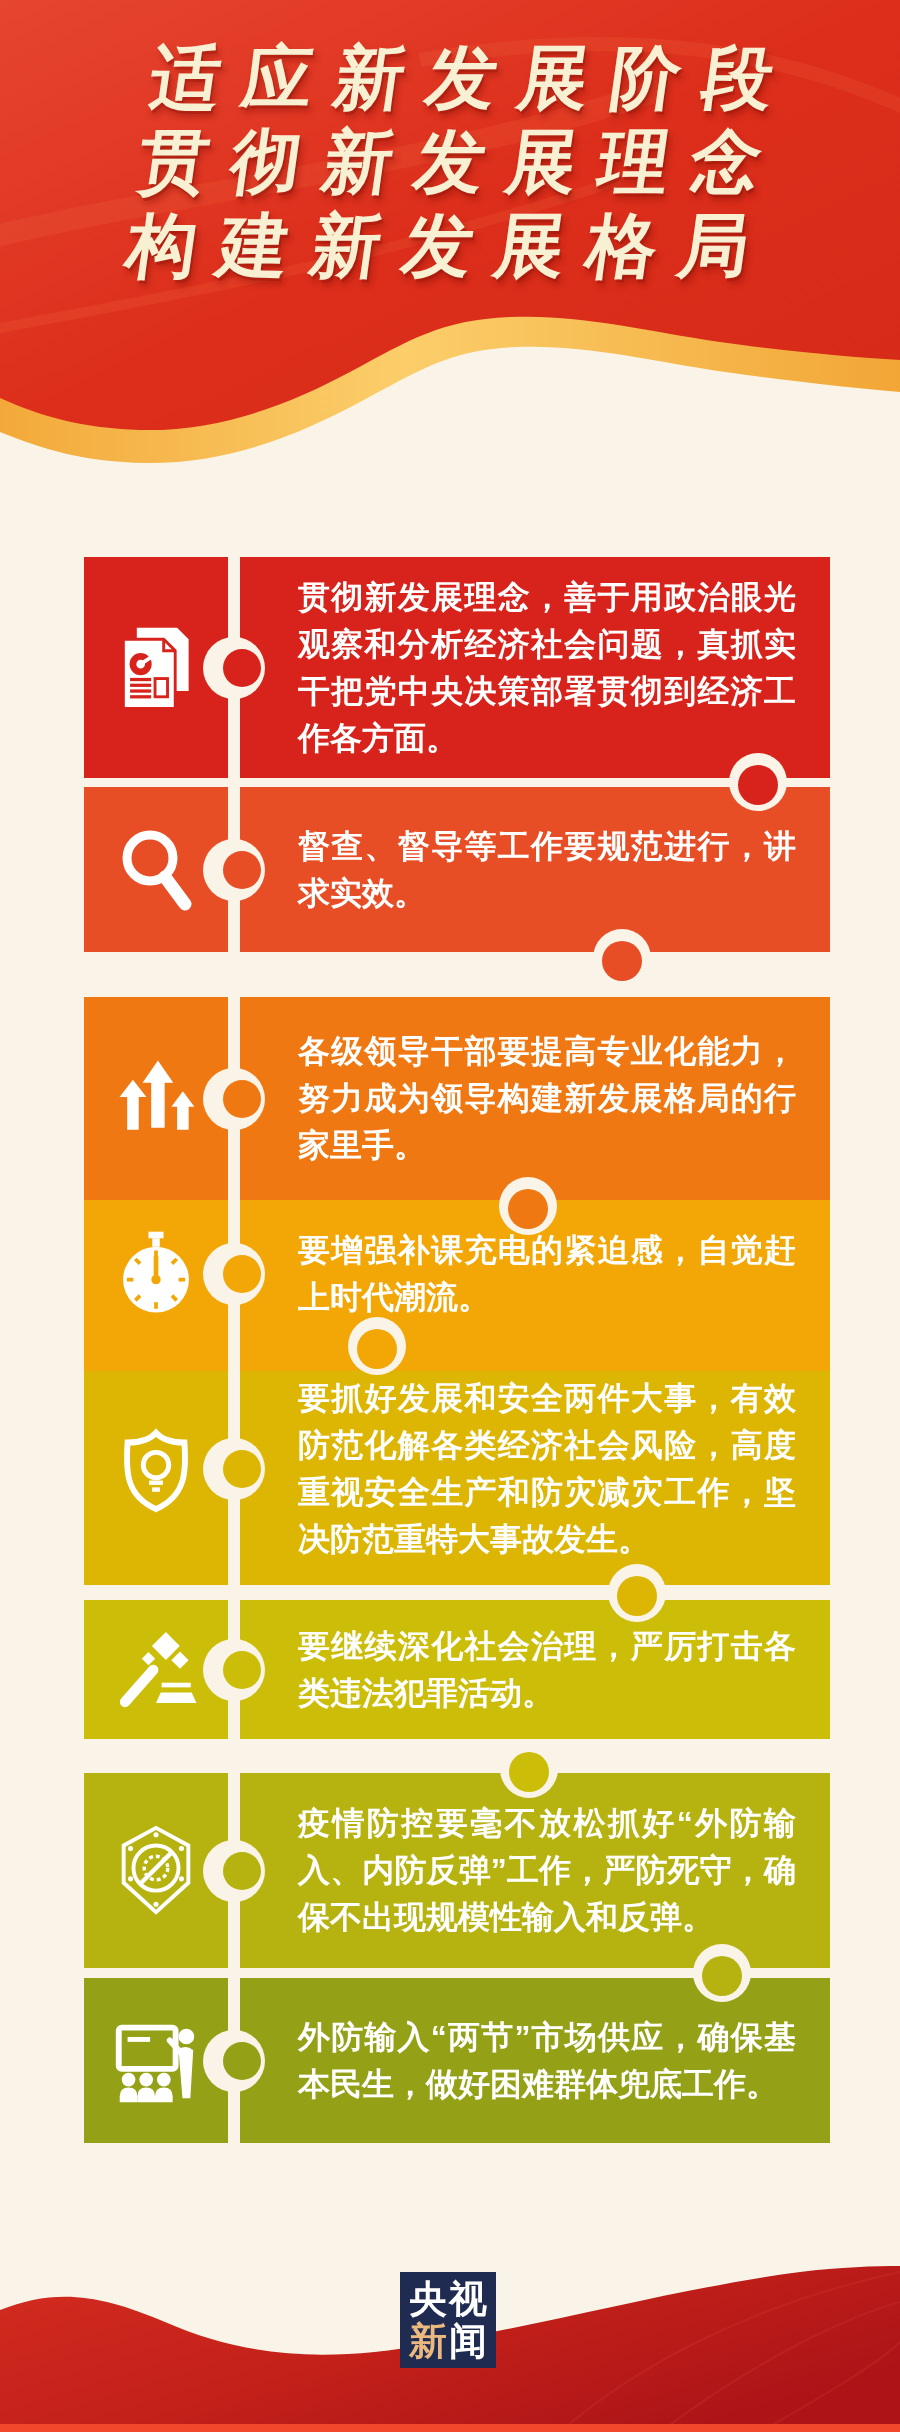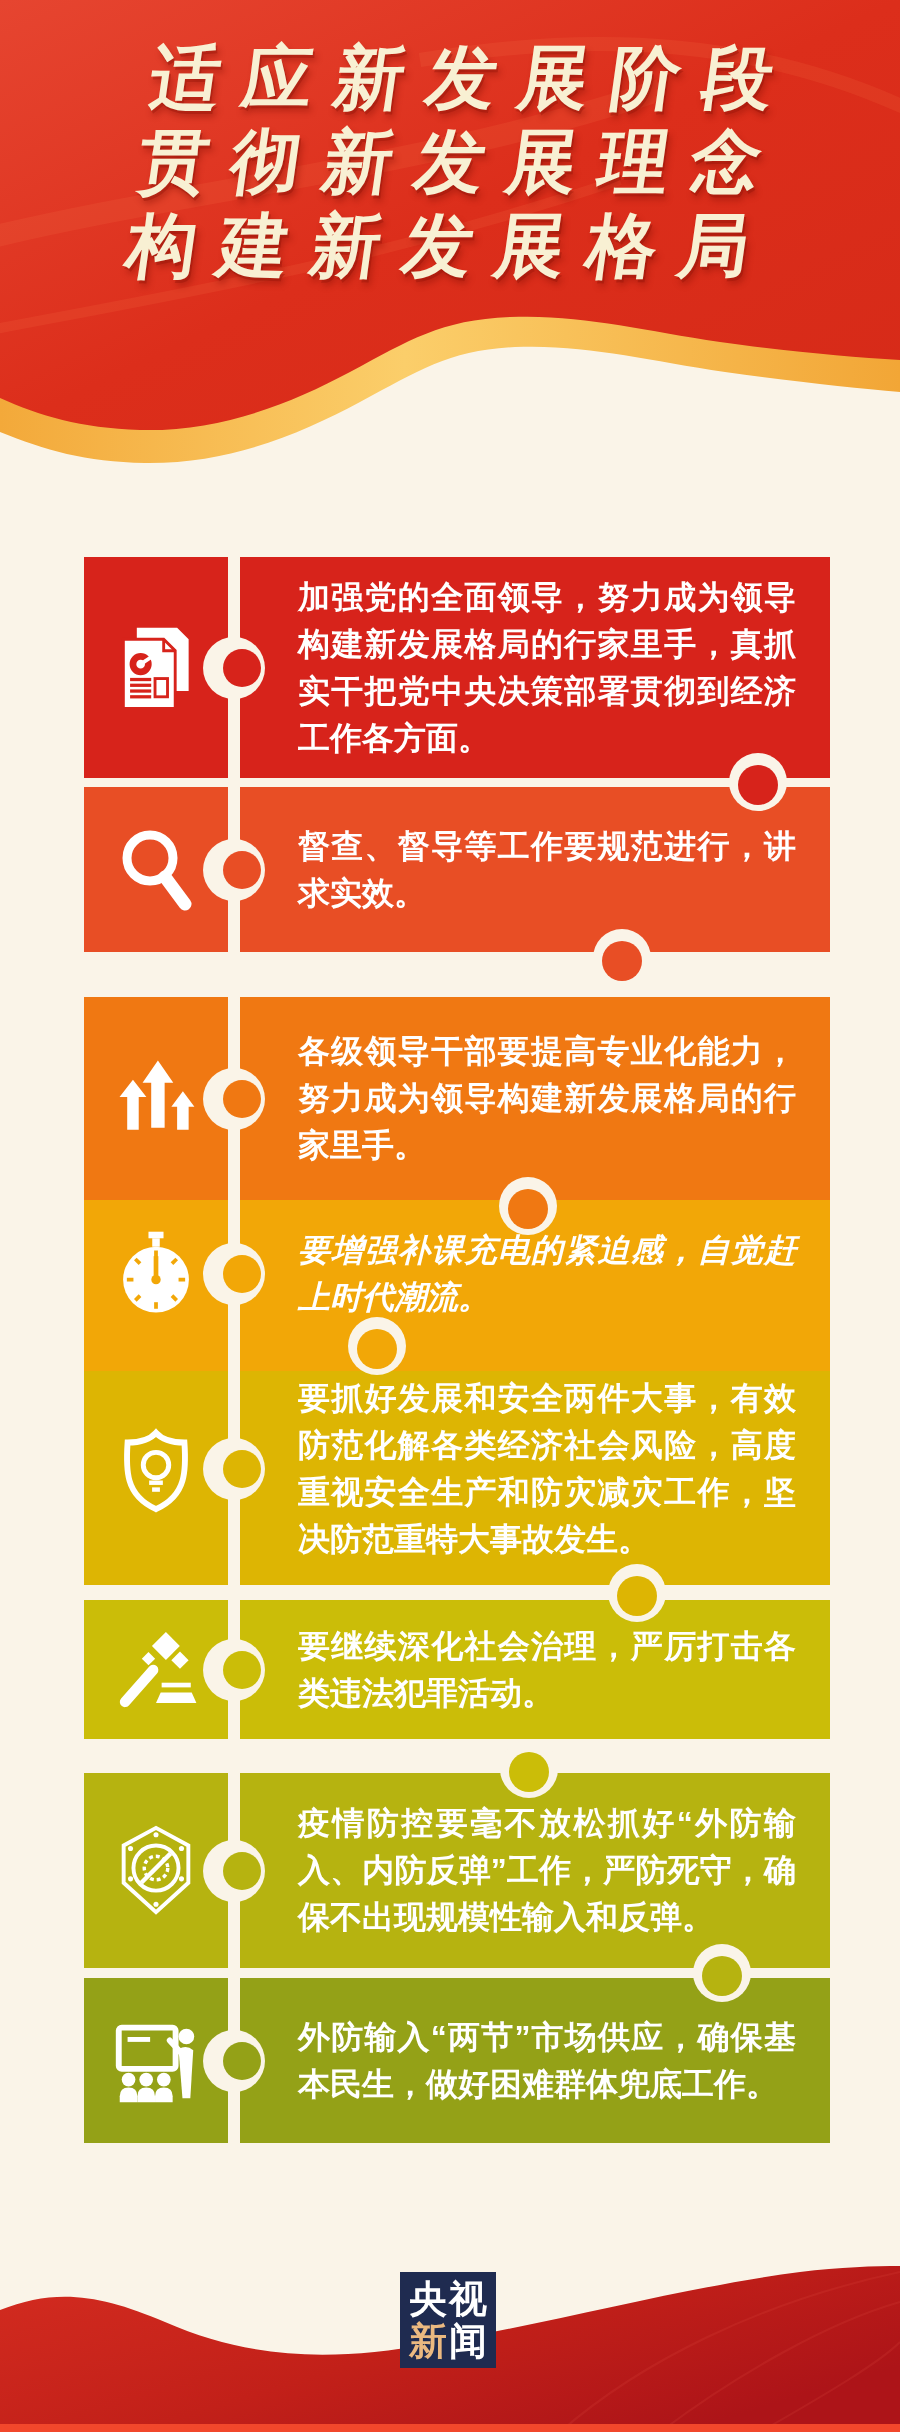--- a/index.html
+++ b/index.html
@@ -114,21 +114,21 @@
         <g stroke="var(--card-color)" stroke-width="3.4">
           <path d="M23,62 H45"></path>
             <path d="M23,68 H45"></path>
             <path d="M23,74 H45"></path>
             <path d="M23,80 H45"></path>
         </g>
         <rect x="49" y="61" width="13" height="19" fill="none" stroke="var(--card-color)" stroke-width="3"></rect>
       </svg>
     </div>
     <div class="text-box">
-      <div class="card-text">加强党的全面领导，努力成为领导构建新发展格局的行家里手，真抓实干把党中央决策部署贯彻到经济工作各方面。</div>
+      <div class="card-text">贯彻新发展理念，善于用政治眼光观察和分析经济社会问题，真抓实干把党中央决策部署贯彻到经济工作各方面。</div>
     </div>
     <div class="notch-outer"></div>
     <div class="notch-inner"></div>
     <div class="knob-outer" style="left:645px; top:196px;"></div>
     <div class="knob-inner" style="left:654px; top:208px;"></div>
   </div>
 
   <div class="card" style="top: 787px; height: 165px; z-index: 7; text-decoration: underline; --card-color: #E84E25;">
     <div class="icon-box">
       <svg width="100" height="100" viewBox="0 0 100 100">
@@ -155,21 +155,21 @@
     </div>
     <div class="text-box">
       <div class="card-text">各级领导干部要提高专业化能力，努力成为领导构建新发展格局的行家里手。</div>
     </div>
     <div class="notch-outer"></div>
     <div class="notch-inner"></div>
     <div class="knob-outer" style="left:415px; top:180px;"></div>
     <div class="knob-inner" style="left:424px; top:192px;"></div>
   </div>
 
-  <div class="card" style="top: 1177px; height: 194px; z-index: 5; font-style: italic; --card-color: #F2A707;">
+  <div class="card" style="top: 1177px; height: 194px; z-index: 5; --card-color: #F2A707;">
     <div class="icon-box">
       <svg width="94" height="94" viewBox="0 0 100 100">
         <rect x="42" y="5" width="16" height="7" fill="#fff"></rect>
         <rect x="46" y="12" width="8" height="9" fill="#fff"></rect>
         <circle cx="50" cy="56" r="35" fill="#fff"></circle>
         <g stroke="var(--card-color)" stroke-width="4">
           <path d="M50,25 V32"></path>
             <path d="M72,34 L67,39"></path>
             <path d="M81,56 H74"></path>
             <path d="M72,78 L67,73"></path>

